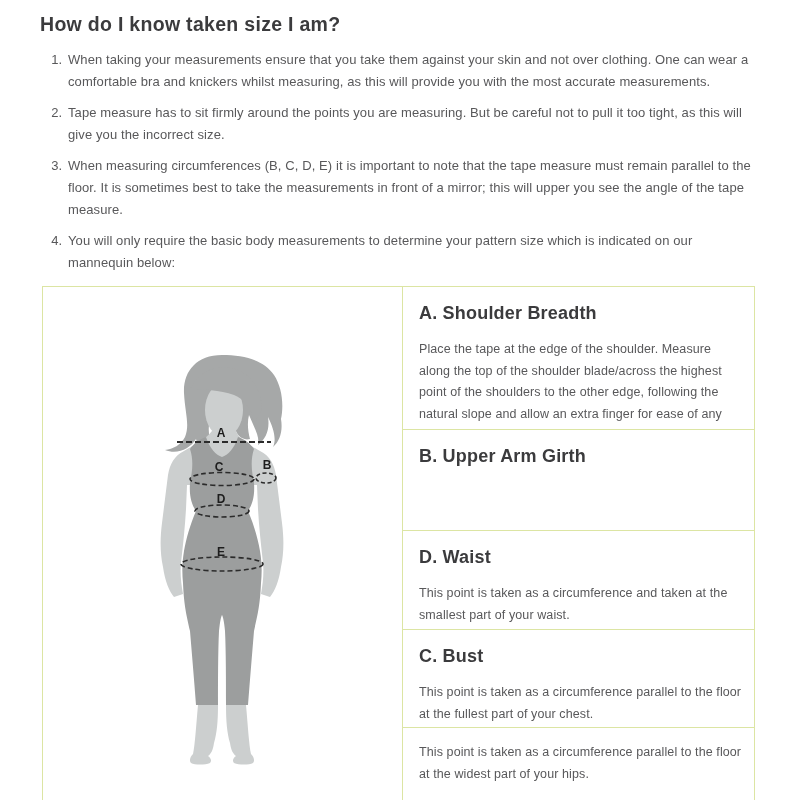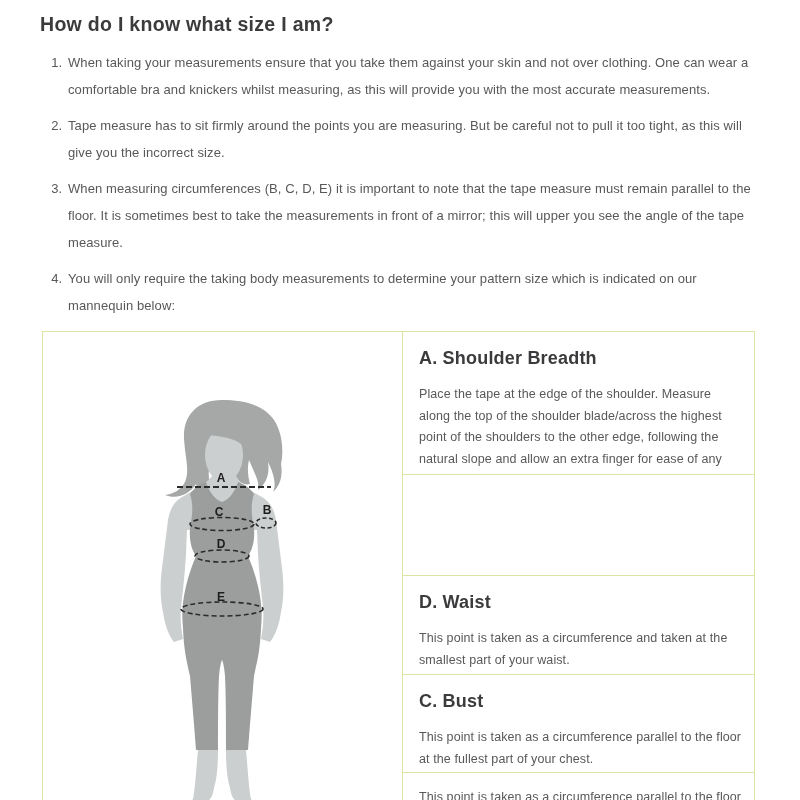--- a/index.html
+++ b/index.html
@@ -27,21 +27,21 @@
     color: #58585a;
   }
   ol.steps {
     margin: 13px 40px 0 40px;
     padding-left: 26px;
     font-size: 13px;
     letter-spacing: 0.1px;
     color: #58585a;
   }
   ol.steps li {
-    line-height: 27px;
+    line-height: 22px;
     margin-bottom: 9px;
     padding-left: 2px;
   }
 
   .size-table {
     margin: 12px 0 0 42px;
     width: 713px;
     height: 551px;
     display: flex;
     border: 1.5px solid #dce5a3;
@@ -88,28 +88,28 @@
     font-size: 12px;
     font-weight: bold;
     fill: #1d1d1d;
   }
 </style>
 </head>
 <body>
 
 <div class="page">
 
-  <h1 class="page-title">How do I know what size I am?</h1>
+  <h1 class="page-title">How do I know taken size I am?</h1>
 
 
   <ol class="steps">
     <li>When taking your measurements ensure that you take them against your skin and not over clothing. One can wear a comfortable bra and knickers whilst measuring, as this will provide you with the most accurate measurements.</li>
     <li>Tape measure has to sit firmly around the points you are measuring. But be careful not to pull it too tight, as this will give you the incorrect size.</li>
     <li>When measuring circumferences (B, C, D, E) it is important to note that the tape measure must remain parallel to the floor. It is sometimes best to take the measurements in front of a mirror; this will upper you see the angle of the tape measure.</li>
-    <li>You will only require the taking body measurements to determine your pattern size which is indicated on our mannequin below:</li>
+    <li>You will only require the basic body measurements to determine your pattern size which is indicated on our mannequin below:</li>
   </ol>
 
   <div class="size-table">
 
     <div class="figure-cell">
       <svg class="mannequin" width="358" height="548" viewBox="0 0 358 548" xmlns="http://www.w3.org/2000/svg">
 
         <path fill="#a6a8a8" d="
           M178,68
           C152,68 139,85 140,106
@@ -219,20 +219,21 @@
     </div>
 
     <div class="info-cell">
 
       <div class="info-row row-a">
         <h3>A. Shoulder Breadth</h3>
         <p>Place the tape at the edge of the shoulder. Measure along the top of the shoulder blade/across the highest point of the shoulders to the other edge, following the natural slope and allow an extra finger for ease of any movement.</p>
       </div>
 
       <div class="info-row row-b">
+        <h3>B. Upper Arm Girth</h3>
       </div>
 
       <div class="info-row row-d">
         <h3>D. Waist</h3>
         <p>This point is taken as a circumference and taken at the smallest part of your waist.</p>
       </div>
 
       <div class="info-row row-c">
         <h3>C. Bust</h3>
         <p>This point is taken as a circumference parallel to the floor at the fullest part of your chest.</p>

